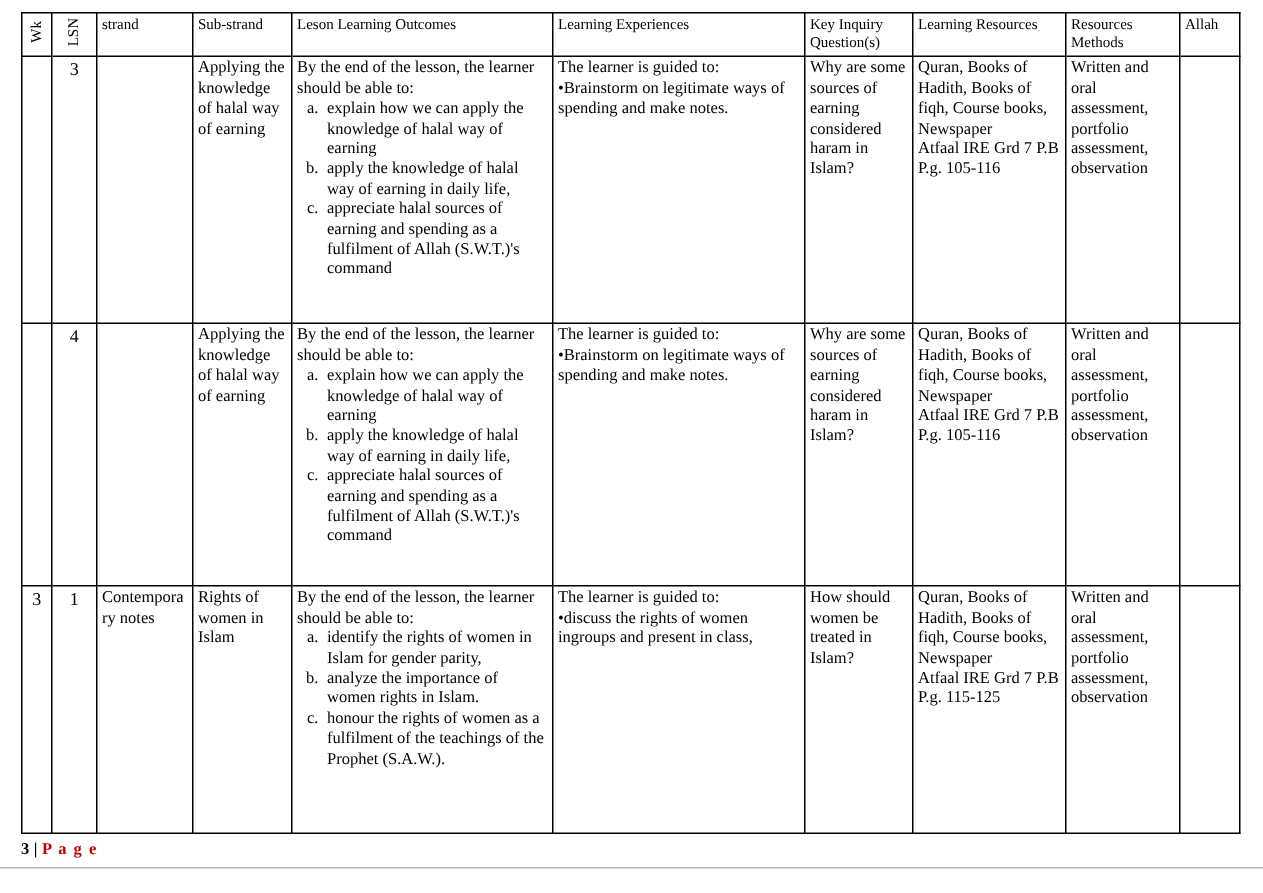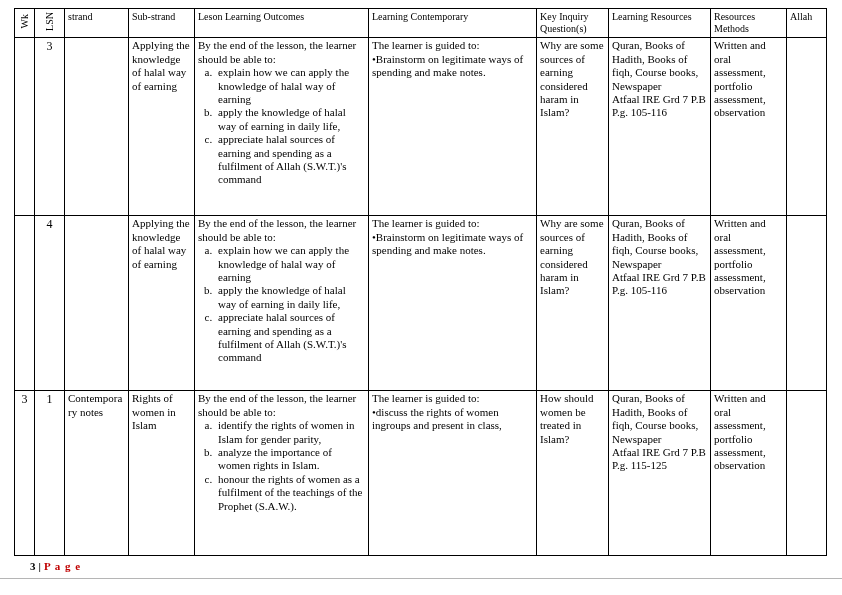--- a/index.html
+++ b/index.html
@@ -42,21 +42,21 @@
     margin:0; padding-left:17px;
     list-style-type:lower-alpha;
   }
   ol.outs li { padding-left:3px; margin:0; }
 
   .bullet::before { content:"\2022 "; }
 
   .res-line { margin:0; }
 
   .footer {
-    position:absolute; left:30px; top:560px;
+    position:absolute; left:14px; top:560px;
     font-size:11px; font-weight:bold;
     font-family:"Liberation Serif", serif;
   }
   .pg-num, .pg-sep { color:#000; }
   .pg-sep { margin:0 3px; }
   .pg-label { color:#c00000; letter-spacing:1px; }
 
   .bottom-rule {
     position:absolute; left:0; top:578px; width:842px; height:0;
     border-top:1px solid #b5b5b5;
@@ -81,21 +81,21 @@
       <col style="width:40px">
     </colgroup>
 
     <tbody>
         <tr class="hdr">
       <th class="vh"><span class="vert">Wk</span></th>
       <th class="vh"><span class="vert">LSN</span></th>
       <th>strand</th>
       <th>Sub-strand</th>
       <th>Leson Learning Outcomes</th>
-      <th>Learning Contemporary</th>
+      <th>Learning Experiences</th>
       <th>Key Inquiry Question(s)</th>
       <th>Learning Resources</th>
       <th>Resources Methods</th>
       <th>Allah</th>
     </tr>
 
     <tr class="r1">
       <td class="c-wk"></td>
       <td class="c-lsn">3</td>
       <td class="c-strand"></td>

